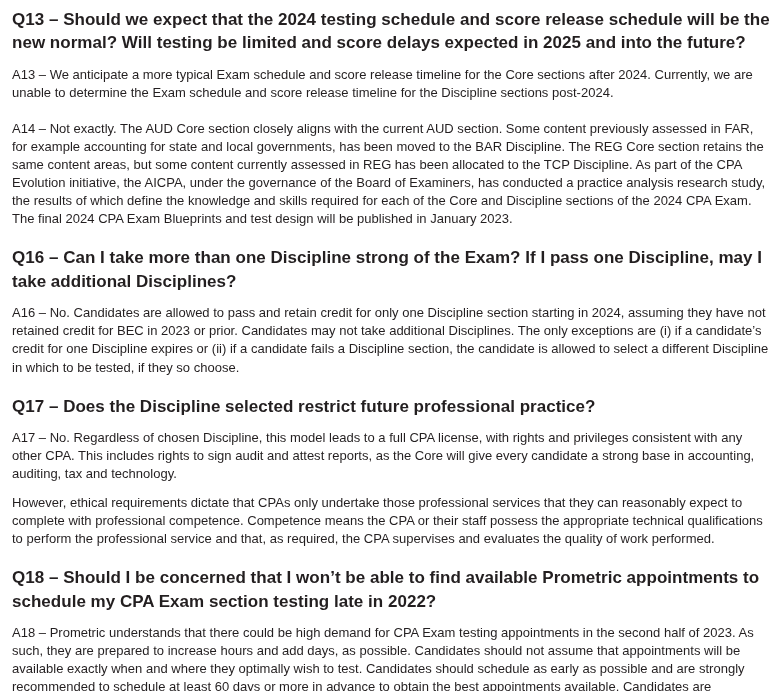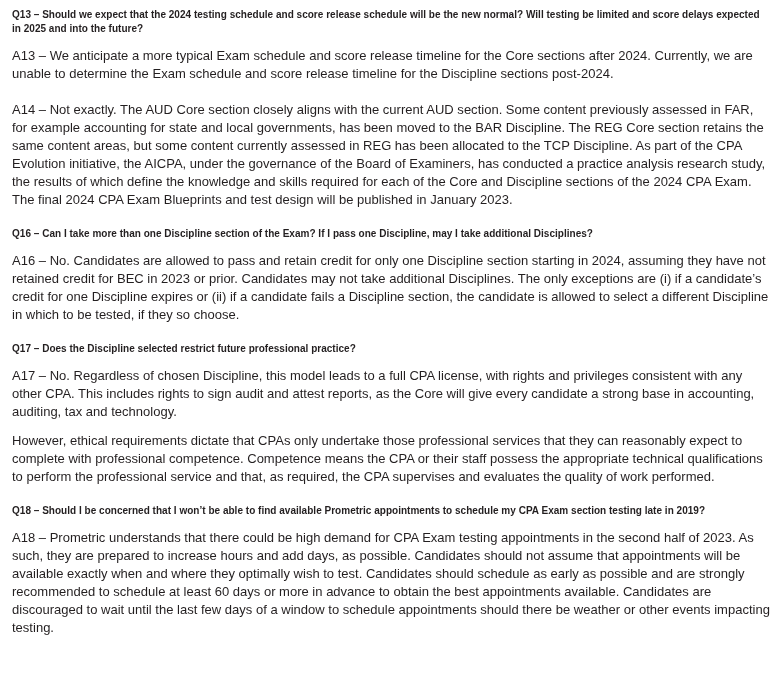--- a/index.html
+++ b/index.html
@@ -17,21 +17,21 @@
   .page {
     box-sizing: border-box;
     width: 783px;
     height: 691px;
     padding: 8px 12px 0 12px;
   }
   .qa-block {
     margin: 0 0 0 0;
   }
   .question {
-    font-size: 10px;
+    font-size: 17px;
     font-weight: bold;
     line-height: 1.38;
     letter-spacing: 0.02px;
     margin: 0 0 11px 0;
     color: #231f20;
   }
   .answer {
     font-size: 13px;
     font-weight: normal;
     line-height: 1.39;
@@ -64,34 +64,34 @@
   <div class="qa-block">
     <div class="answer">
       <p>A14 – Not exactly. The AUD Core section closely aligns with the current AUD section. Some content previously assessed in FAR, for example accounting for state and local governments, has been moved to the BAR Discipline. The REG Core section retains the same content areas, but some content currently assessed in REG has been allocated to the TCP Discipline. As part of the CPA Evolution initiative, the AICPA, under the governance of the Board of Examiners, has conducted a practice analysis research study, the results of which define the knowledge and skills required for each of the Core and Discipline sections of the 2024 CPA Exam. The final 2024 CPA Exam Blueprints and test design will be published in January 2023.</p>
     </div>
   </div>
 
   <div class="qa-block">
   </div>
 
   <div class="qa-block">
-    <div class="question">Q16 – Can I take more than one Discipline section of the Exam? If I pass one Discipline, may I take additional Disciplines?</div>
+    <div class="question">Q16 – Can I take more than one Discipline strong of the Exam? If I pass one Discipline, may I take additional Disciplines?</div>
     <div class="answer">
       <p>A16 – No. Candidates are allowed to pass and retain credit for only one Discipline section starting in 2024, assuming they have not retained credit for BEC in 2023 or prior. Candidates may not take additional Disciplines. The only exceptions are (i) if a candidate’s credit for one Discipline expires or (ii) if a candidate fails a Discipline section, the candidate is allowed to select a different Discipline in which to be tested, if they so choose.</p>
     </div>
   </div>
 
   <div class="qa-block">
     <div class="question">Q17 – Does the Discipline selected restrict future professional practice?</div>
     <div class="answer">
       <p>A17 – No. Regardless of chosen Discipline, this model leads to a full CPA license, with rights and privileges consistent with any other CPA. This includes rights to sign audit and attest reports, as the Core will give every candidate a strong base in accounting, auditing, tax and technology.</p>
       <p>However, ethical requirements dictate that CPAs only undertake those professional services that they can reasonably expect to complete with professional competence. Competence means the CPA or their staff possess the appropriate technical qualifications to perform the professional service and that, as required, the CPA supervises and evaluates the quality of work performed.</p>
     </div>
   </div>
 
   <div class="qa-block">
-    <div class="question">Q18 – Should I be concerned that I won’t be able to find available Prometric appointments to schedule my CPA Exam section testing late in 2019?</div>
+    <div class="question">Q18 – Should I be concerned that I won’t be able to find available Prometric appointments to schedule my CPA Exam section testing late in 2022?</div>
     <div class="answer">
       <p>A18 – Prometric understands that there could be high demand for CPA Exam testing appointments in the second half of 2023. As such, they are prepared to increase hours and add days, as possible. Candidates should not assume that appointments will be available exactly when and where they optimally wish to test. Candidates should schedule as early as possible and are strongly recommended to schedule at least 60 days or more in advance to obtain the best appointments available. Candidates are discouraged to wait until the last few days of a window to schedule appointments should there be weather or other events impacting testing.</p>
     </div>
   </div>
 
 </div>
 
 </body></html>

